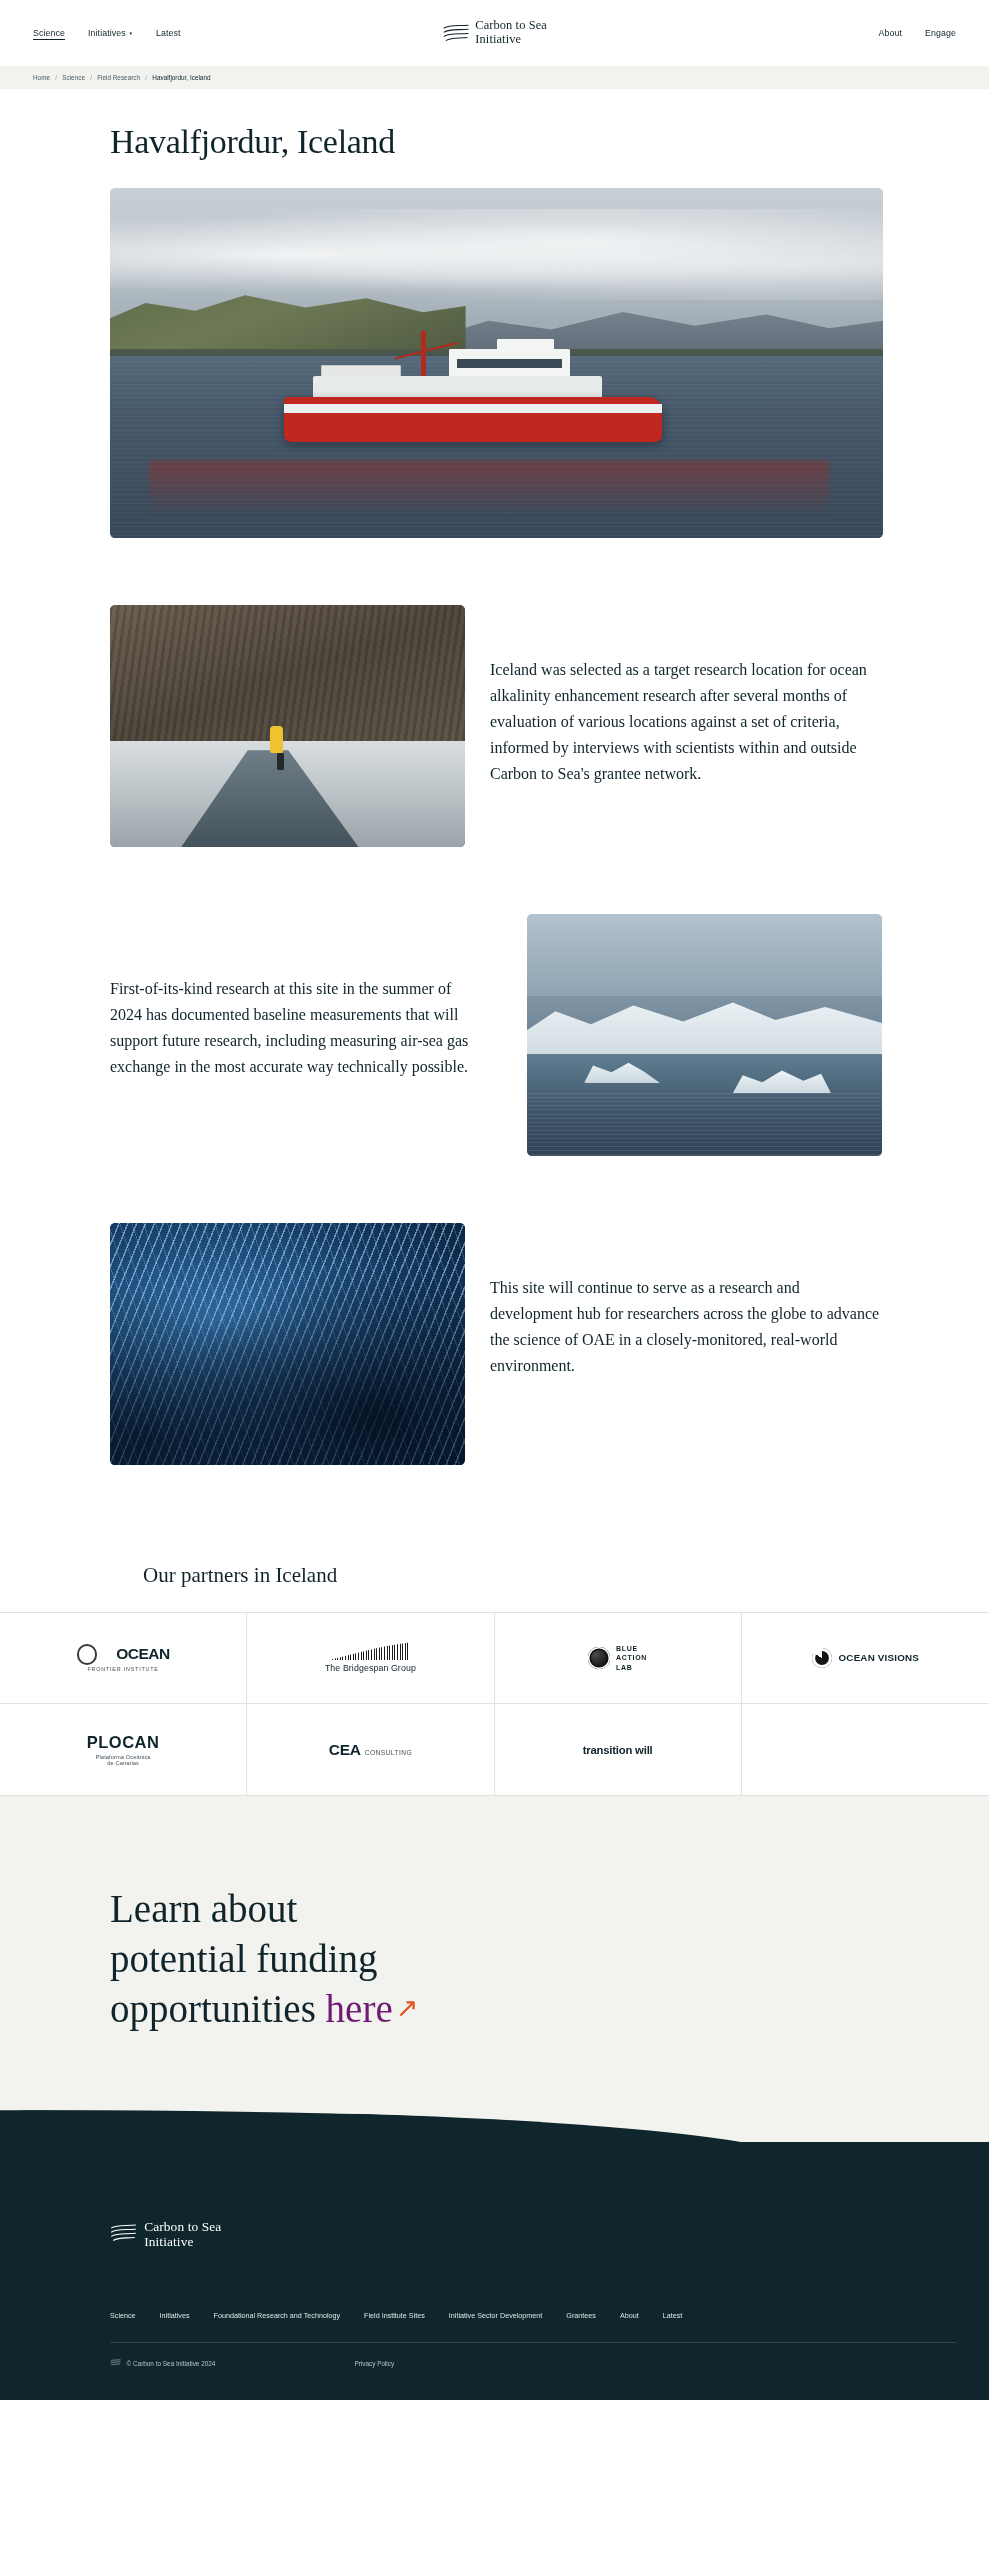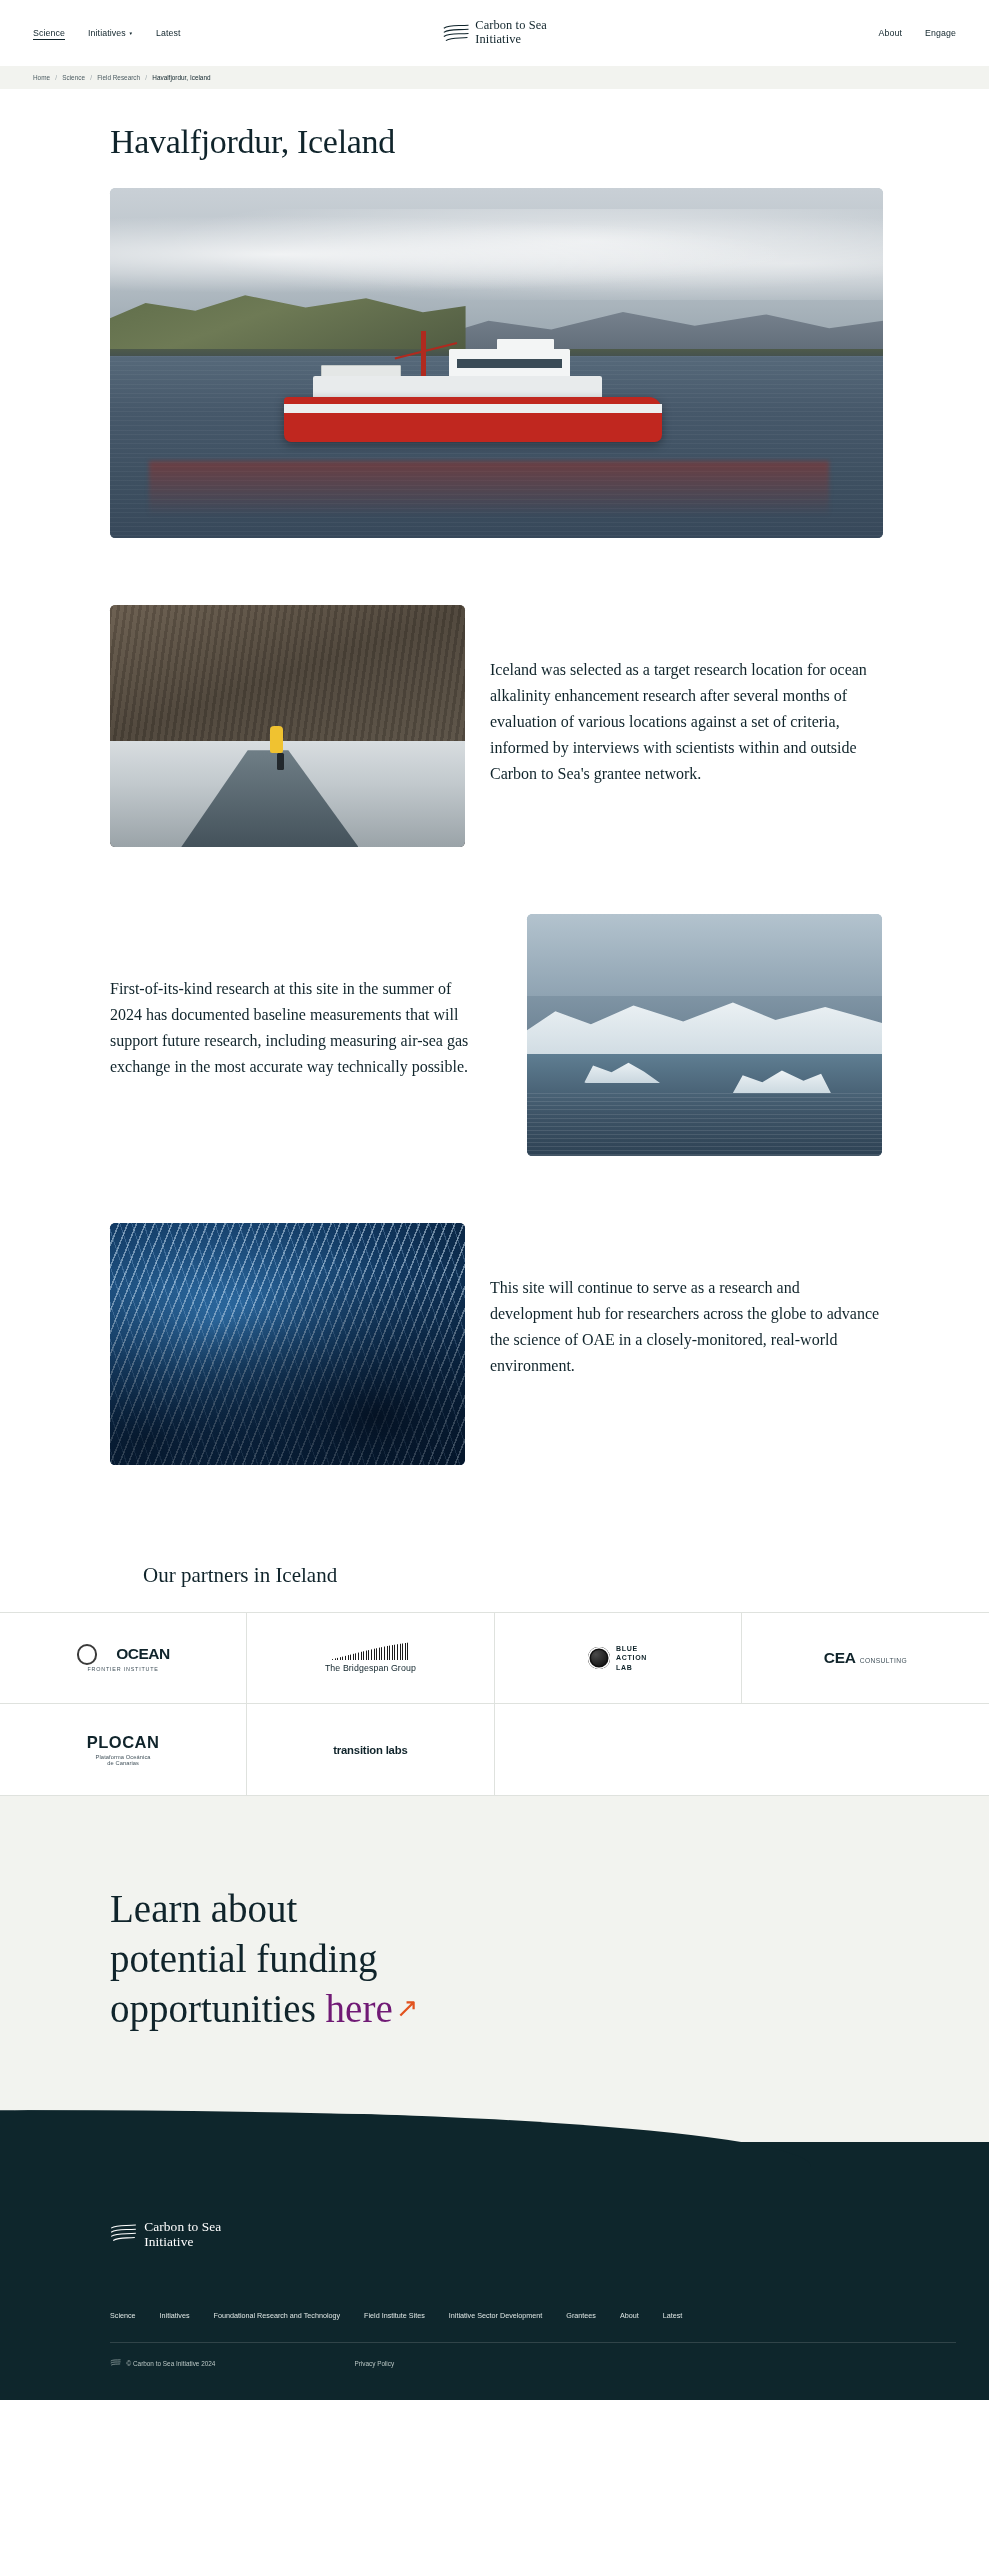--- a/index.html
+++ b/index.html
@@ -528,38 +528,44 @@
 
   <div class="partner-cell">
     <div class="plogo">
       <span class="globe"></span>
       <span class="plogo-txt" style="font-size:7px;letter-spacing:0.7px;line-height:1.35">BLUE
 ACTION
 LAB</span>
     </div>
   </div>
 
-
   <div class="partner-cell">
-    <div class="plogo" style="gap:4.1px;align-items:baseline">
-      <span class="cea-mark">CEA</span>
-      <span class="plogo-sub" style="font-size:6.7px;letter-spacing:0.4px">CONSULTING</span>
+    <div class="plogo">
+      <span class="swoosh"></span>
+      <span class="plogo-txt" style="font-size:9.8px;letter-spacing:0.2px">OCEAN VISIONS</span>
     </div>
   </div>
 
   <div class="partner-cell">
     <div class="plogo" style="flex-direction:column;gap:1.5px;align-items:center">
       <span class="plogo-txt" style="font-size:16.5px;letter-spacing:0.5px">PLOCAN</span>
       <span class="plogo-sub" style="letter-spacing:0.1px;font-size:5.7px;text-align:center;white-space:pre-line">Plataforma Oceánica
 de Canarias</span>
     </div>
   </div>
 
   <div class="partner-cell">
-    <span class="translabs">transition labs</span>
+    <div class="plogo" style="gap:4.1px;align-items:baseline">
+      <span class="cea-mark">CEA</span>
+      <span class="plogo-sub" style="font-size:6.7px;letter-spacing:0.4px">CONSULTING</span>
+    </div>
+  </div>
+
+  <div class="partner-cell">
+    <span class="translabs">transition will</span>
   </div>
 </div>
 
 <section class="cta">
   <div class="cta-head">
     <div>Learn about</div>
     <div>potential funding</div>
     <div>
       <span>opportunities </span><a class="cta-link">here</a><span class="cta-arrow">↗</span>
     </div>

